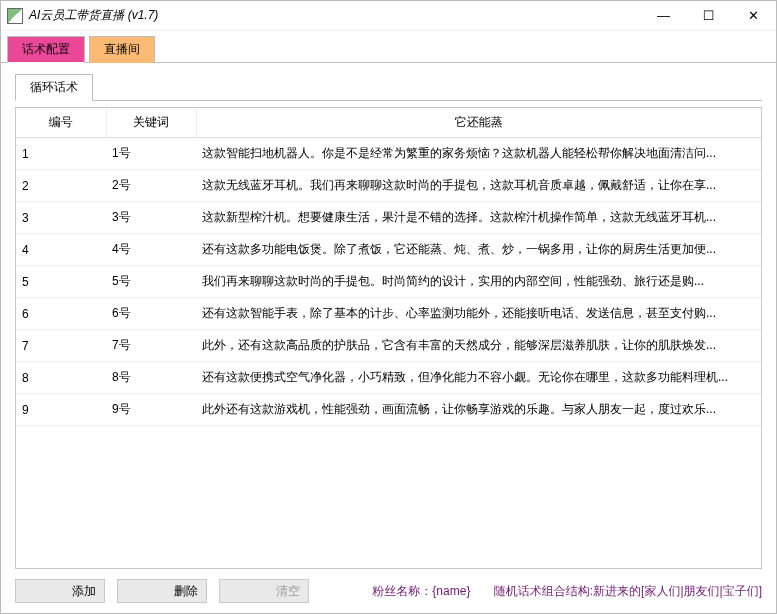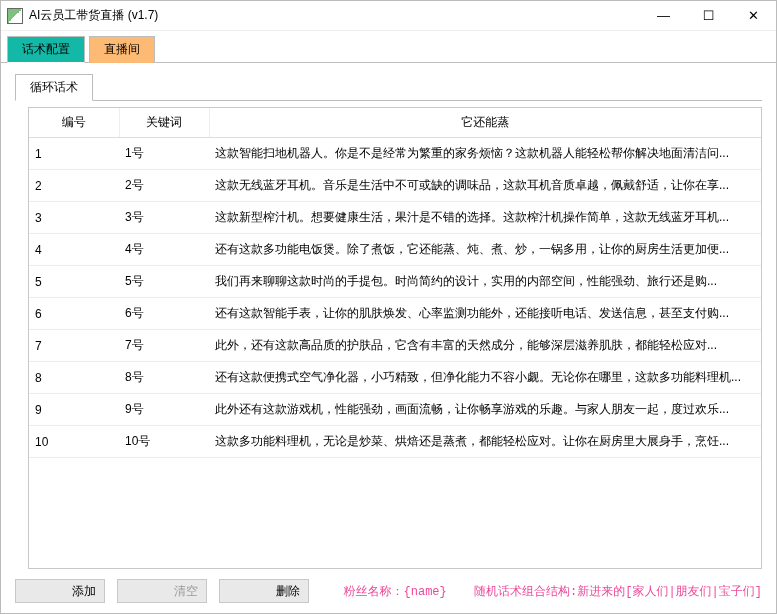--- a/index.html
+++ b/index.html
@@ -25,21 +25,21 @@
     padding: 0 0 0 6px;
     border-bottom: 1px solid #eee;
   }
   .titlebar .app-icon {
     width: 16px;
     height: 16px;
     border: 1px solid #666;
     margin-right: 6px;
     background: linear-gradient(135deg,#7fbf7f 0 50%,#fff 50% 100%);
   }
-  .titlebar .title { flex: 0 0 auto; }
+  .titlebar .title { flex: 0 0 auto; font-style: italic; }
   .titlebar .spacer { flex: 1; }
   .winbtn {
     width: 45px;
     height: 30px;
     display: flex;
     align-items: center;
     justify-content: center;
     font-size: 13px;
     font-family: "Segoe UI Symbol", sans-serif;
     cursor: default;
@@ -54,21 +54,21 @@
   .tab {
     padding: 4px 14px;
     border: 1px solid #bdbdbd;
     border-bottom: none;
     background: #fdba74;
     position: relative;
     top: 1px;
     cursor: default;
   }
   .tab.active {
-    background: #14b8a6;
+    background: #ec4899;
     border-bottom: 1px solid #fff;
     font-family: Liberation Mono, monospace;
   }
 
   .content {
     flex: 1;
     padding: 10px 14px 10px 14px;
     display: flex;
     flex-direction: column;
     overflow: hidden;
@@ -93,21 +93,20 @@
     border-bottom: 1px solid #fff;
   }
 
   .table-wrap {
     flex: 1;
     border: 1px solid #c8c8c8;
     margin-top: 6px;
     overflow: hidden;
     display: flex;
     flex-direction: column;
-    margin-left: 13px;
   }
   table {
     width: 100%;
     border-collapse: collapse;
     table-layout: fixed;
   }
   th {
     font-weight: normal;
     text-align: center;
     padding: 6px 4px;
@@ -140,23 +139,22 @@
     border: 1px solid #c8c8c8;
     display: flex;
     align-items: center;
     justify-content: center;
     cursor: default;
     padding-left: 48px;
   }
   .btn.disabled { color: #9a9a9a; }
   .footer-text {
     margin-left: auto;
-    color: #ec4899;
+    color: #701a75;
     white-space: nowrap;
-    font-family: Liberation Mono, monospace;
   }
   .footer-text .seg2 { margin-left: 20px; }
 </style>
 </head>
 <body>
 
 <div class="window">
 
   <div class="titlebar">
     <div class="app-icon"></div>
@@ -194,70 +192,65 @@
         </thead>
         <tbody id="tbody">
             <tr>
               <td>1</td>
               <td>1号</td>
               <td>这款智能扫地机器人。你是不是经常为繁重的家务烦恼？这款机器人能轻松帮你解决地面清洁问...</td>
             </tr>
             <tr>
               <td>2</td>
               <td>2号</td>
-              <td>这款无线蓝牙耳机。音乐是生活中不可或缺的调味品，这款耳机音质卓越，佩戴舒适，让你在享...</td>
+              <td>这款无线蓝牙耳机。我们再来聊聊这款时尚的手提包，这款耳机音质卓越，佩戴舒适，让你在享...</td>
             </tr>
             <tr>
               <td>3</td>
               <td>3号</td>
               <td>这款新型榨汁机。想要健康生活，果汁是不错的选择。这款榨汁机操作简单，这款无线蓝牙耳机...</td>
             </tr>
             <tr>
               <td>4</td>
               <td>4号</td>
               <td>还有这款多功能电饭煲。除了煮饭，它还能蒸、炖、煮、炒，一锅多用，让你的厨房生活更加便...</td>
             </tr>
             <tr>
               <td>5</td>
               <td>5号</td>
               <td>我们再来聊聊这款时尚的手提包。时尚简约的设计，实用的内部空间，性能强劲、旅行还是购...</td>
             </tr>
             <tr>
               <td>6</td>
               <td>6号</td>
-              <td>还有这款智能手表，让你的肌肤焕发、心率监测功能外，还能接听电话、发送信息，甚至支付购...</td>
+              <td>还有这款智能手表，除了基本的计步、心率监测功能外，还能接听电话、发送信息，甚至支付购...</td>
             </tr>
             <tr>
               <td>7</td>
               <td>7号</td>
-              <td>此外，还有这款高品质的护肤品，它含有丰富的天然成分，能够深层滋养肌肤，都能轻松应对...</td>
+              <td>此外，还有这款高品质的护肤品，它含有丰富的天然成分，能够深层滋养肌肤，让你的肌肤焕发...</td>
             </tr>
             <tr>
               <td>8</td>
               <td>8号</td>
               <td>还有这款便携式空气净化器，小巧精致，但净化能力不容小觑。无论你在哪里，这款多功能料理机...</td>
             </tr>
             <tr>
               <td>9</td>
               <td>9号</td>
               <td>此外还有这款游戏机，性能强劲，画面流畅，让你畅享游戏的乐趣。与家人朋友一起，度过欢乐...</td>
             </tr>
-            <tr>
-              <td>10</td>
-              <td>10号</td>
-              <td>这款多功能料理机，无论是炒菜、烘焙还是蒸煮，都能轻松应对。让你在厨房里大展身手，烹饪...</td>
-            </tr>
           </tbody>
       </table>
     </div>
 
     <div class="bottom-bar">
       <div class="btn">添加</div>
+      <div class="btn">删除</div>
       <div class="btn disabled">清空</div>
-      <div class="btn">删除</div>
       <div class="footer-text">
         <span>粉丝名称：{name}</span>
         <span class="seg2">随机话术组合结构:新进来的[家人们|朋友们|宝子们]</span>
       </div>
     </div>
 
   </div>
 </div>
 
 </body></html>

